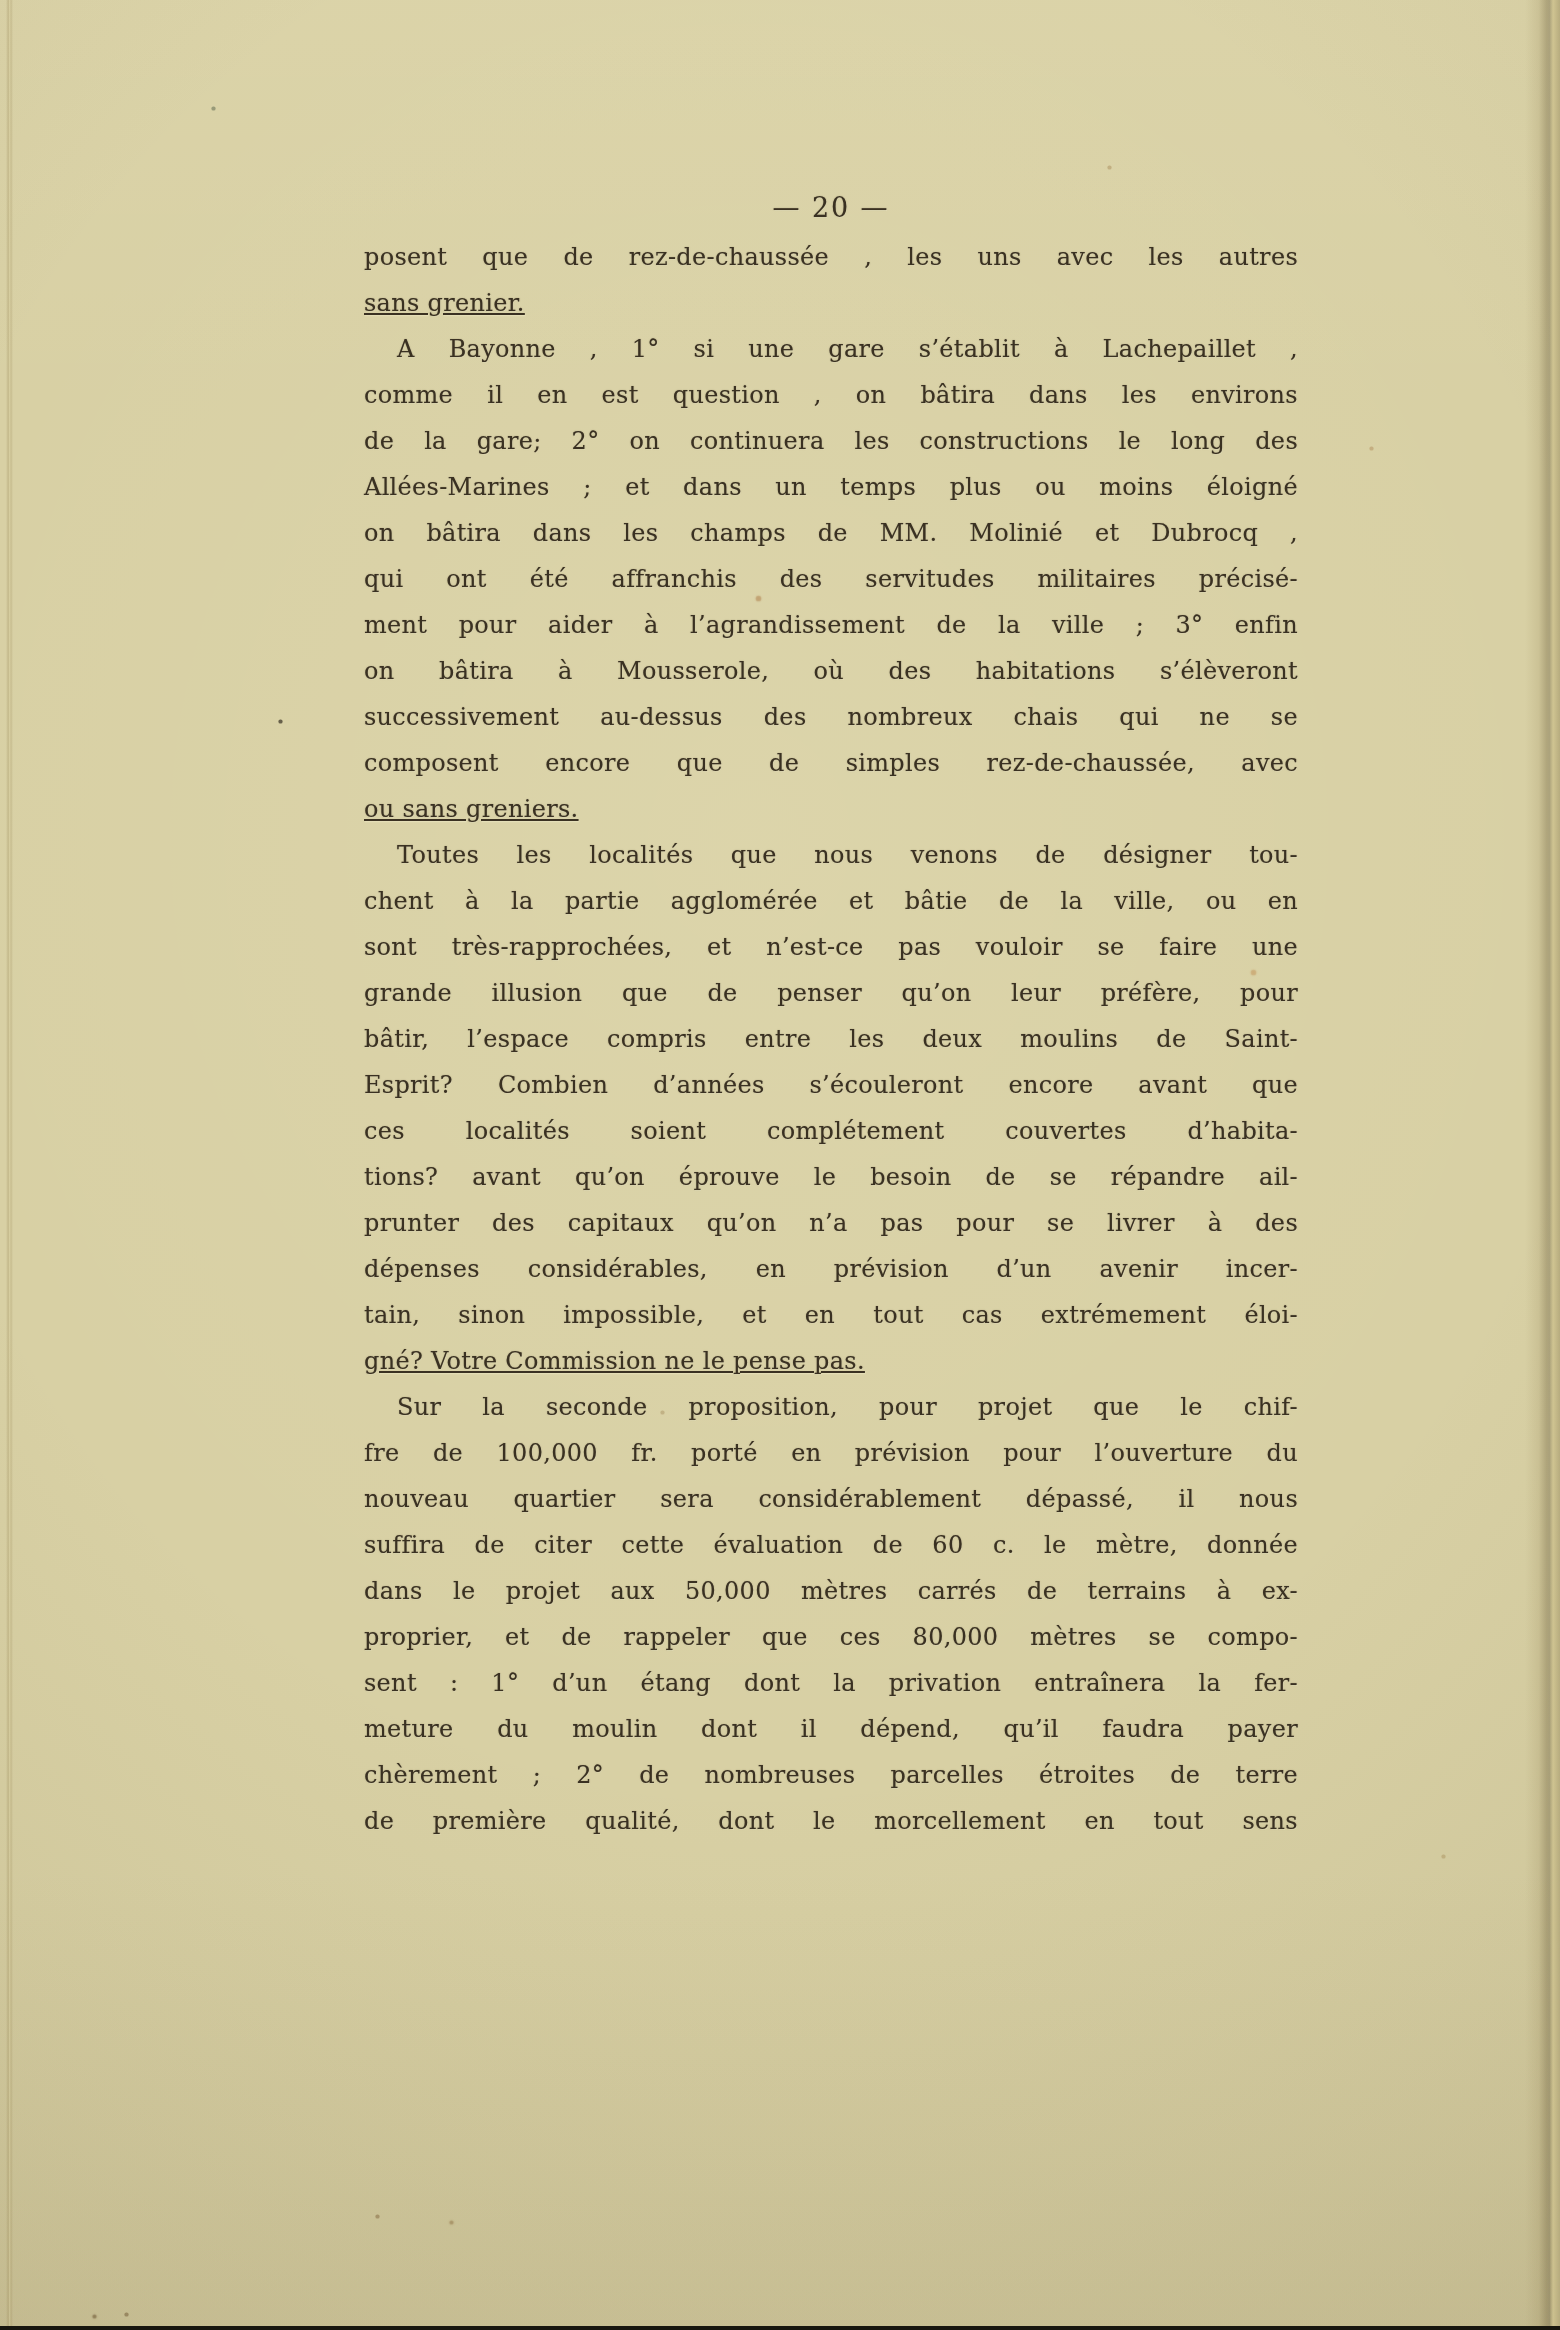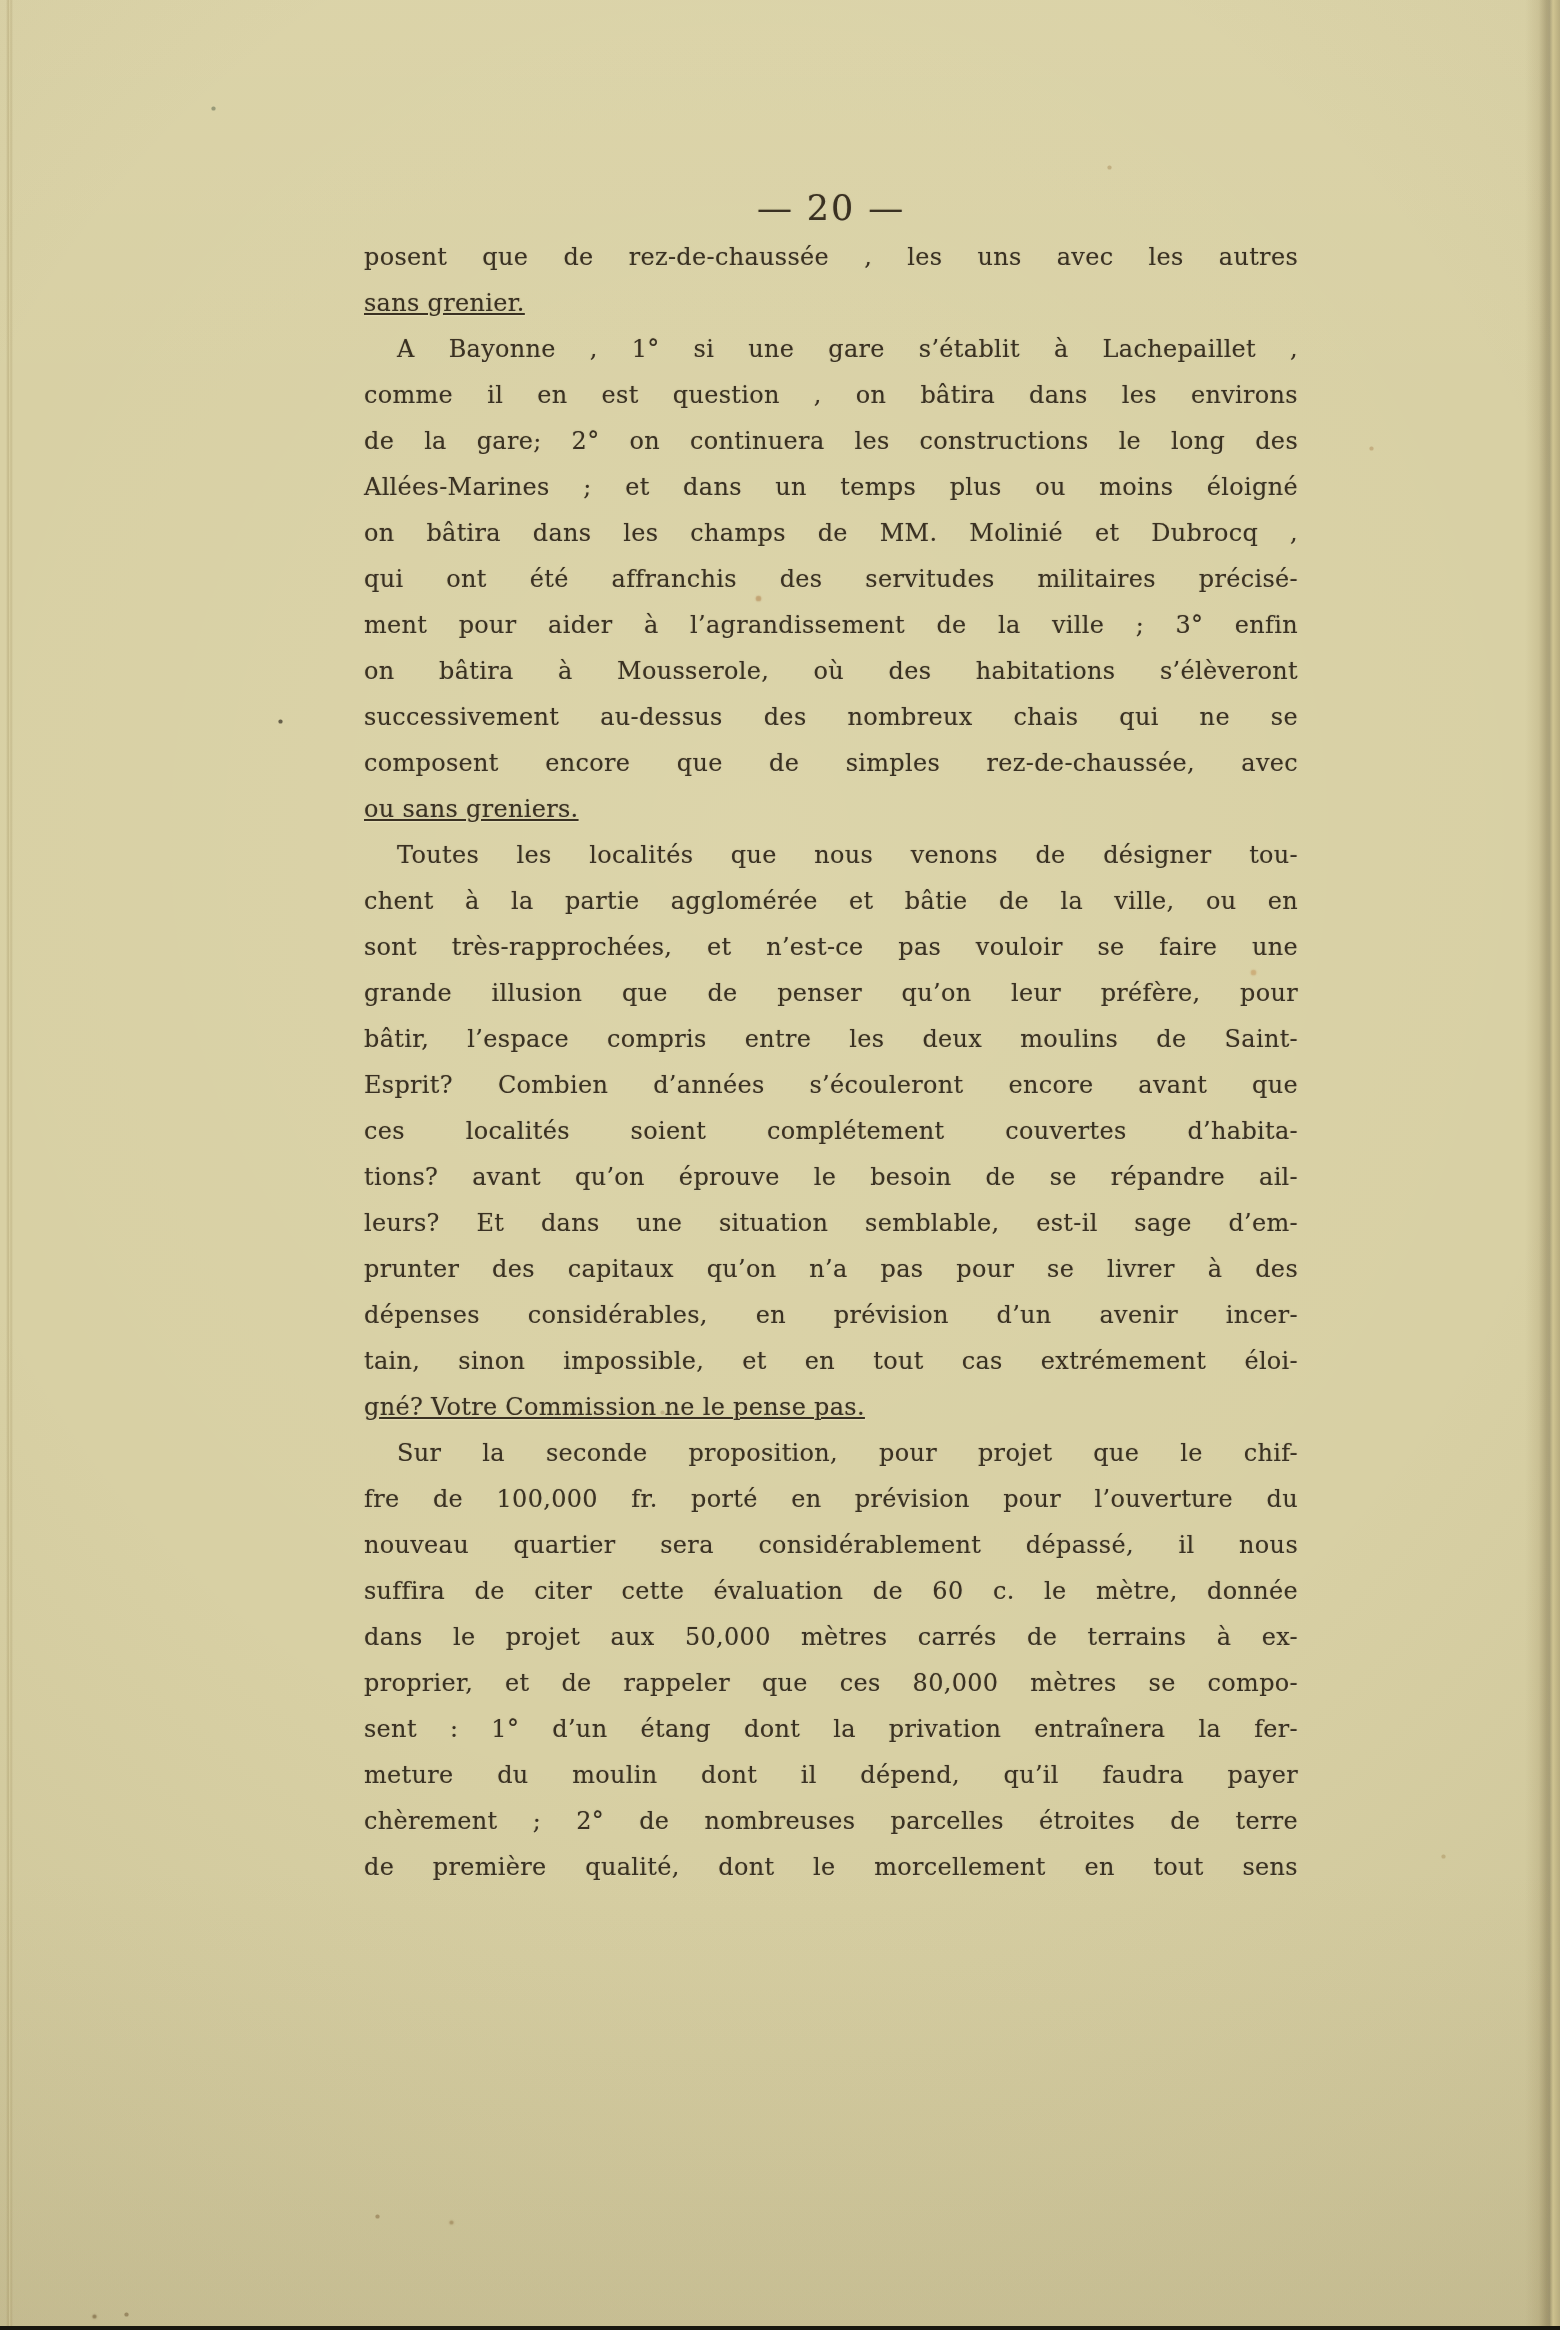--- a/index.html
+++ b/index.html
@@ -76,21 +76,21 @@
       661px 1411px 0.6px 0.6px rgba(140,106,56,0.3),
       1442px 1855px 0.6px 0.6px rgba(154,122,69,0.35);
   }
   .content{
     position:absolute;left:364px;top:185px;width:934px;
     color:var(--ink);
   }
   .page-number{
     height:46px;line-height:46px;
     text-align:center;
-    font-size:35px;
+    font-size:27px;
     letter-spacing:1.9px;
     margin-bottom:2.6px;
     text-shadow:0 0 1.3px rgba(60,50,30,0.40), 0.6px 1.3px 0 rgba(240,234,202,0.45);
   }
   .text-block{width:100%;}
   .line{
     height:46px;line-height:46px;
     font-size:24px;
     letter-spacing:0.3px;
     text-align:justify;
@@ -127,21 +127,20 @@
         <div class="line">composent encore que de simples rez-de-chaussée, avec</div>
         <div class="line end">ou sans greniers.</div>
         <div class="line indent">Toutes les localités que nous venons de désigner tou-</div>
         <div class="line">chent à la partie agglomérée et bâtie de la ville, ou en</div>
         <div class="line">sont très-rapprochées, et n’est-ce pas vouloir se faire une</div>
         <div class="line">grande illusion que de penser qu’on leur préfère, pour</div>
         <div class="line">bâtir, l’espace compris entre les deux moulins de Saint-</div>
         <div class="line">Esprit? Combien d’années s’écouleront encore avant que</div>
         <div class="line">ces localités soient complétement couvertes d’habita-</div>
         <div class="line">tions? avant qu’on éprouve le besoin de se répandre ail-</div>
-        <div class="line">leurs? Et dans une situation semblable, est-il sage d’em-</div>
         <div class="line">prunter des capitaux qu’on n’a pas pour se livrer à des</div>
         <div class="line">dépenses considérables, en prévision d’un avenir incer-</div>
         <div class="line">tain, sinon impossible, et en tout cas extrémement éloi-</div>
         <div class="line end">gné? Votre Commission ne le pense pas.</div>
         <div class="line indent">Sur la seconde proposition, pour projet que le chif-</div>
         <div class="line">fre de 100,000 fr. porté en prévision pour l’ouverture du</div>
         <div class="line">nouveau quartier sera considérablement dépassé, il nous</div>
         <div class="line">suffira de citer cette évaluation de 60 c. le mètre, donnée</div>
         <div class="line">dans le projet aux 50,000 mètres carrés de terrains à ex-</div>
         <div class="line">proprier, et de rappeler que ces 80,000 mètres se compo-</div>

